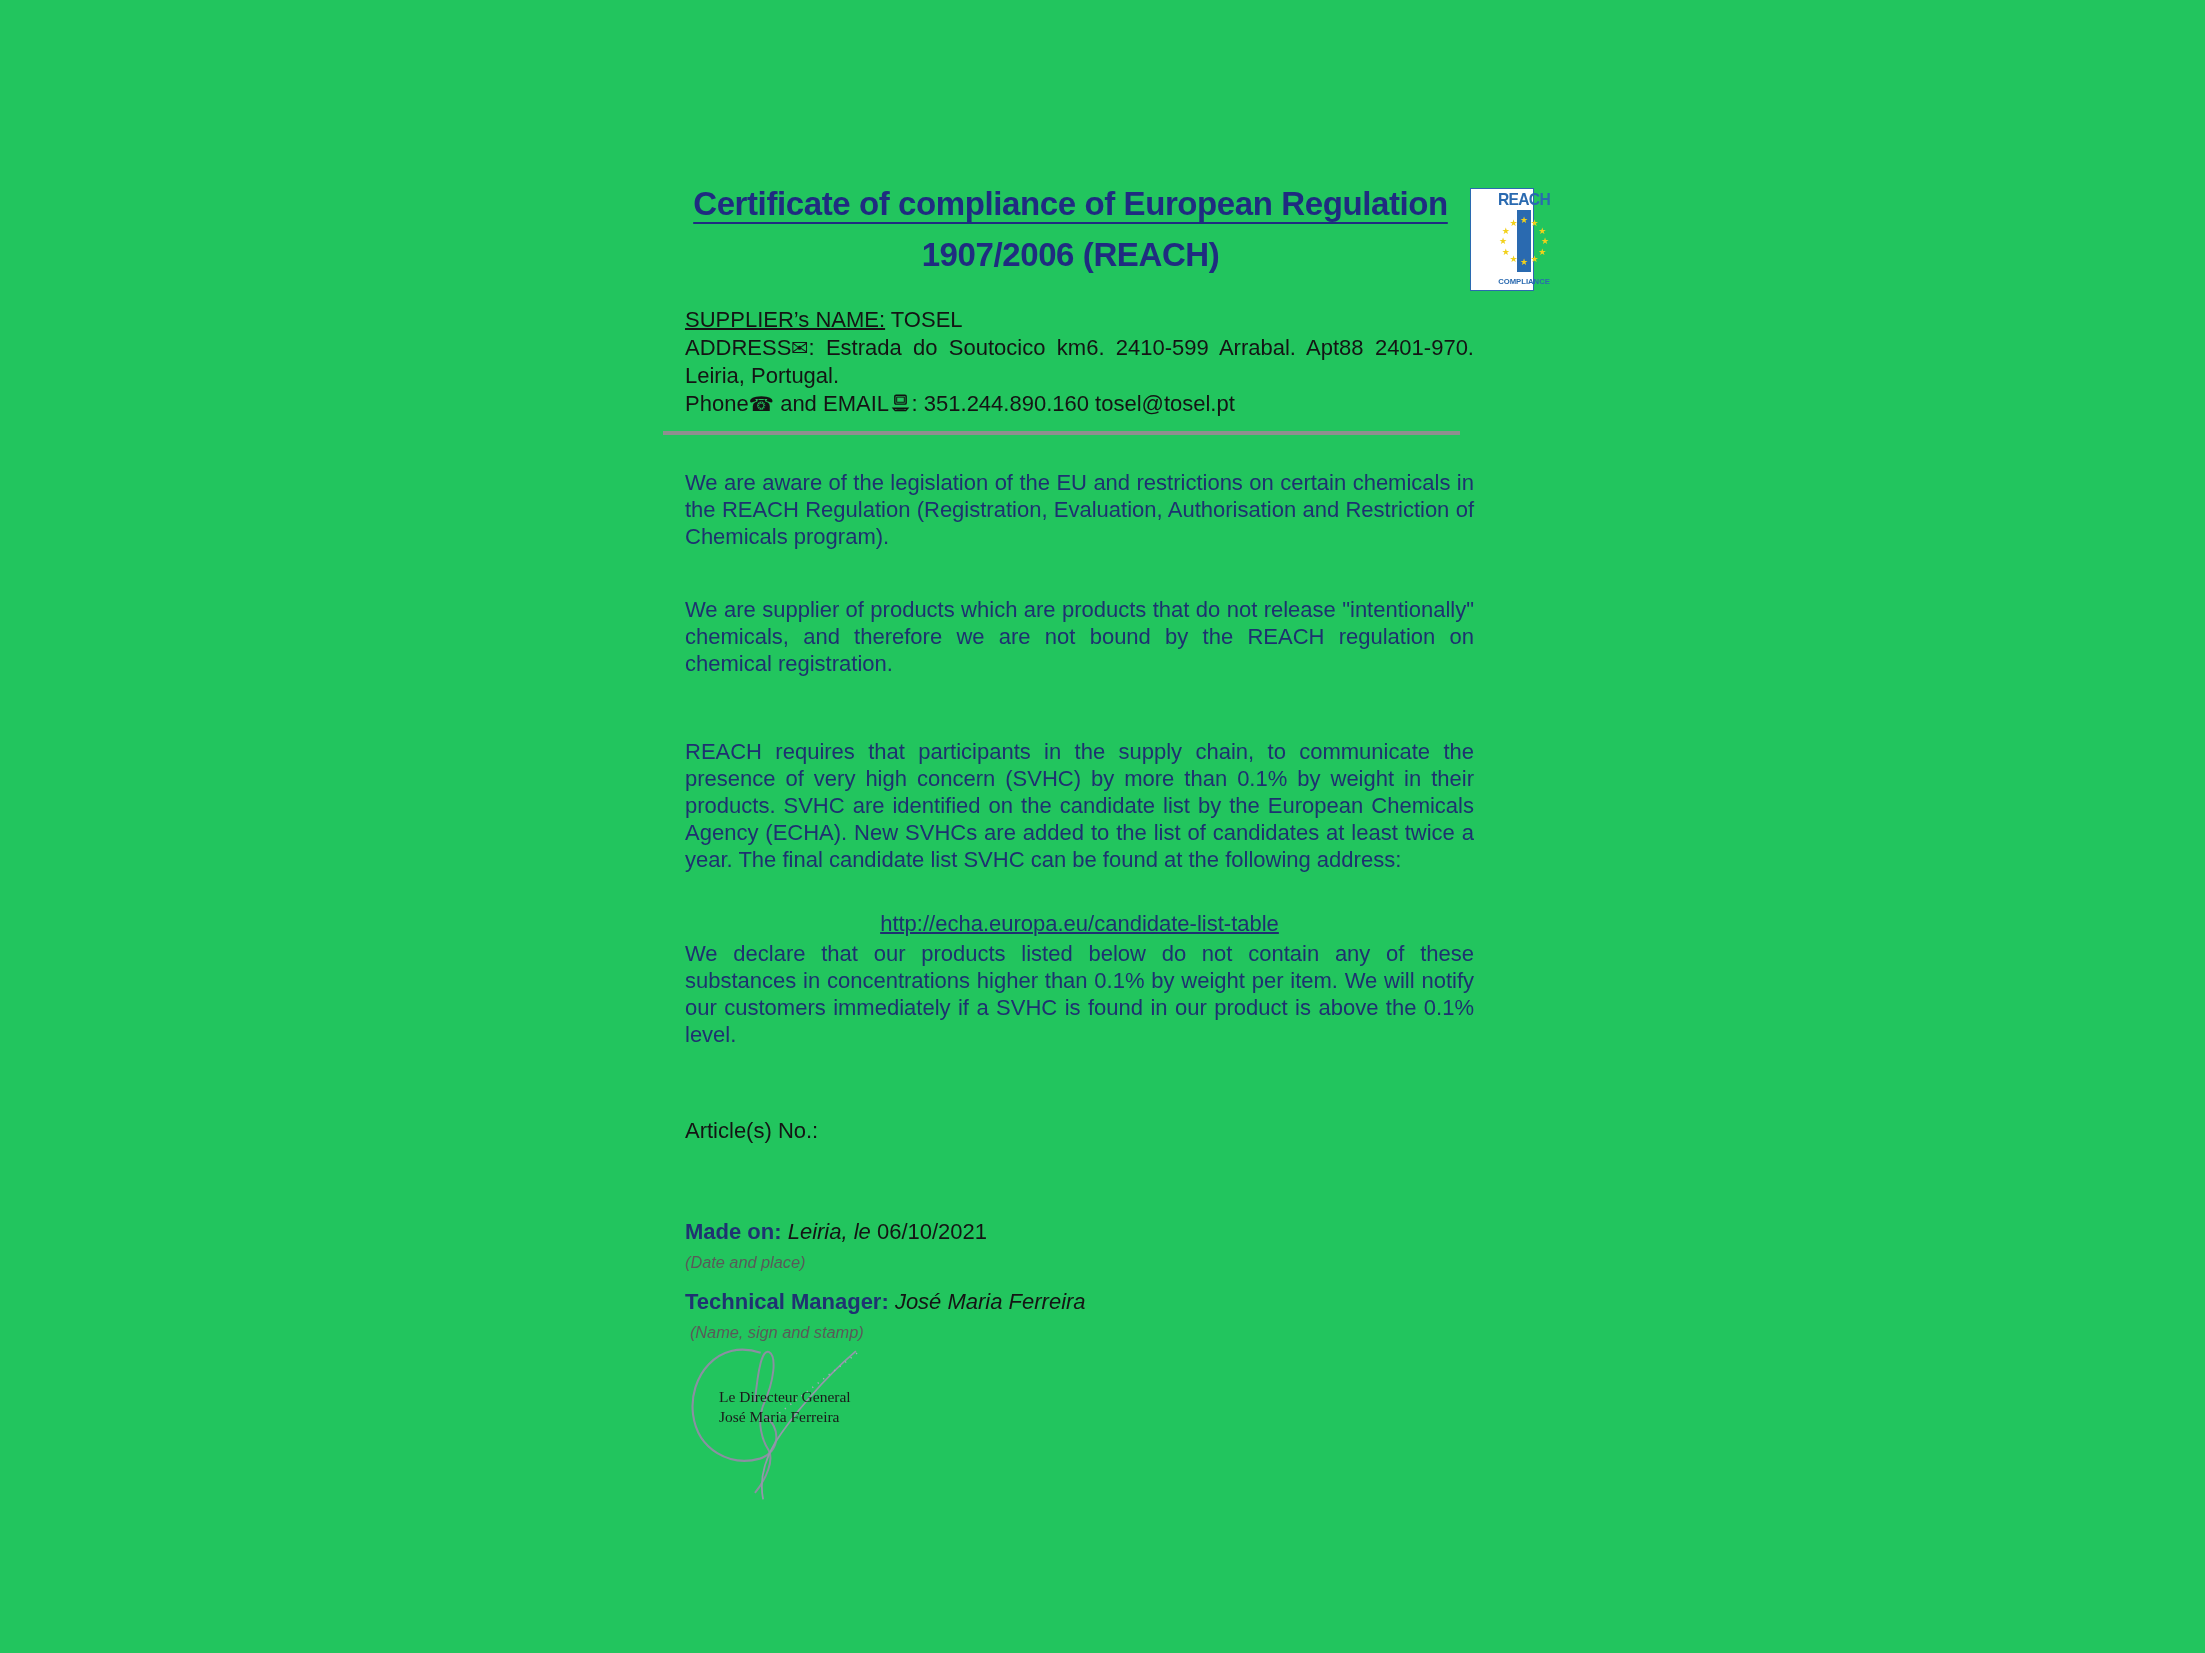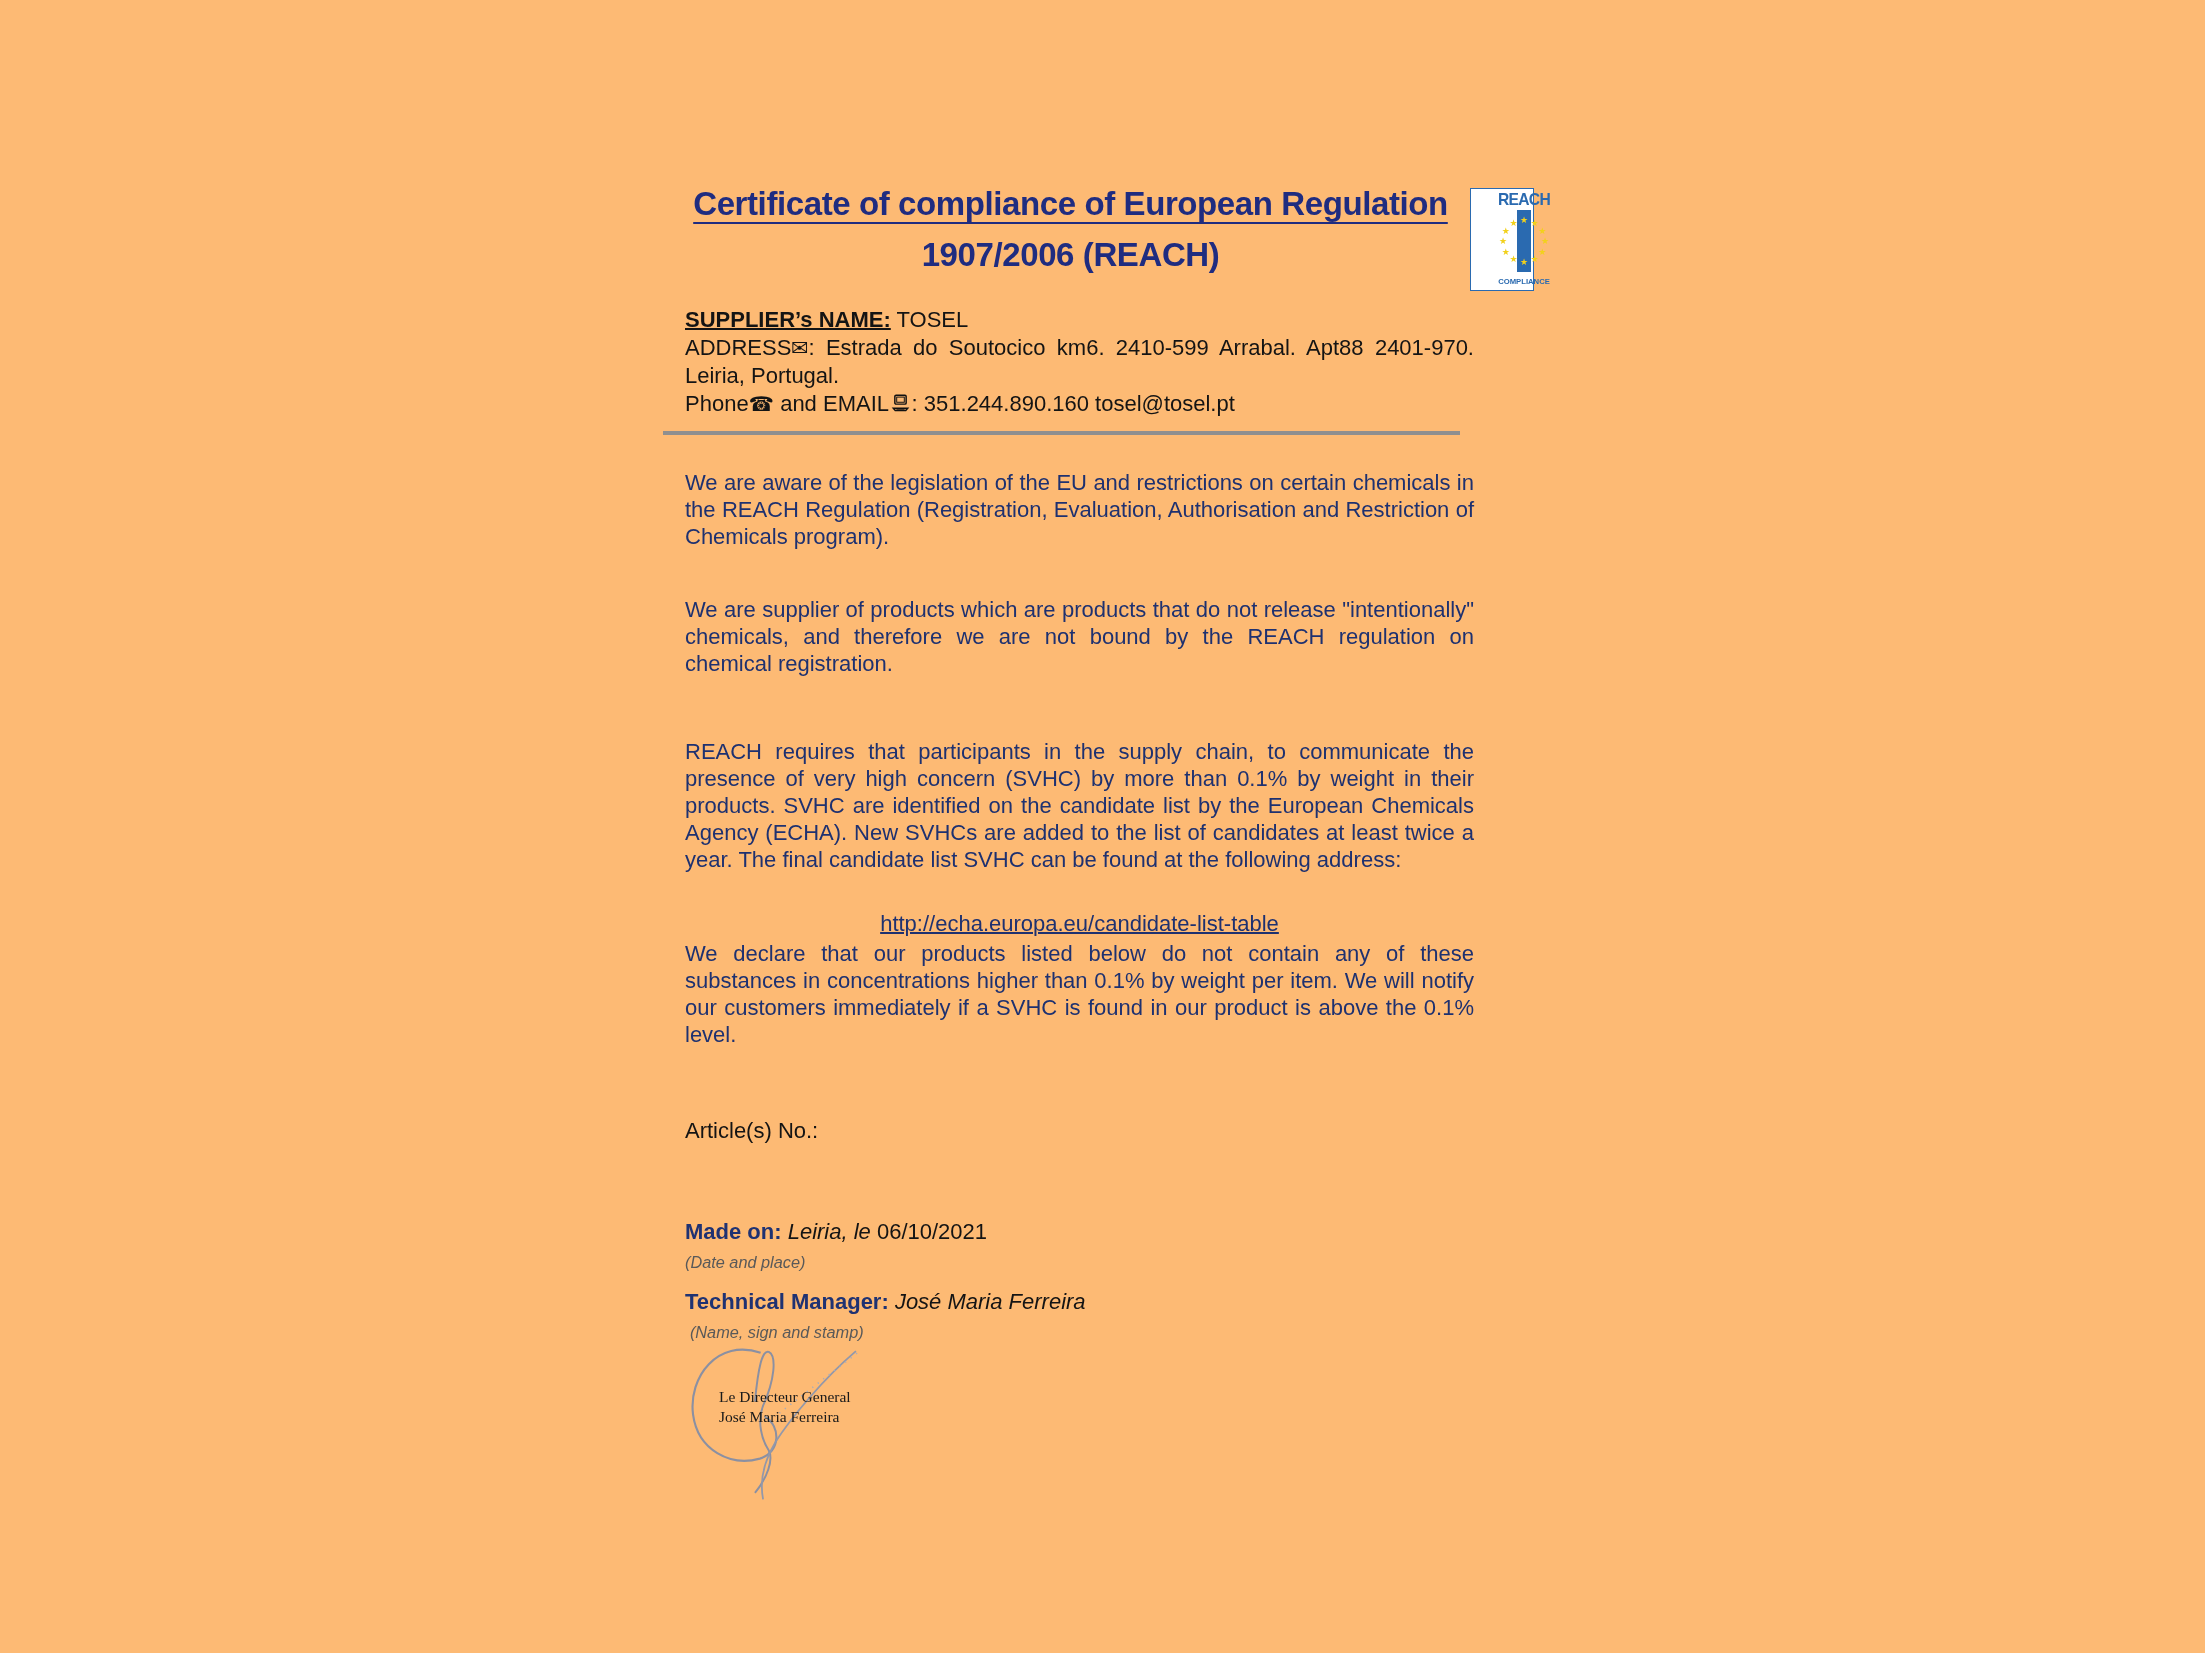--- a/index.html
+++ b/index.html
@@ -1,19 +1,19 @@
 <!DOCTYPE html>
 <html style="font-size:13px"><head>
 <meta charset="utf-8">
 <style>
   html,body{margin:0;padding:0;background:#ffffff;}
   .canvas{
     position:relative;
     width:2205px;height:1654px;
-    background:#fdba74;
+    background:#22c55e;
     font-family:"Liberation Sans",sans-serif;
     color:#111111;
     overflow:hidden;
   }
 
   
   .title-block{
     position:absolute;left:667px;top:178px;width:807px;
     text-align:center;color:#1f2c80;font-weight:bold;
     font-size:33px;line-height:51px;letter-spacing:-0.4px;margin:0;
@@ -60,21 +60,21 @@
     color:#2a6ab0;font-weight:bold;font-size:8.1px;letter-spacing:0px;
     transform:scaleX(.95);
   }
 
   
   .supplier{
     position:absolute;left:685px;top:306px;width:789px;
     font-size:22px;line-height:28px;color:#141414;
   }
   .supplier p{margin:0;text-align:justify;}
-  .lbl-bold-u{font-weight:bold;text-decoration:underline;text-decoration-thickness:1.6px;}
+  .lbl-bold-u{font-weight:normal;text-decoration:underline;text-decoration-thickness:1.6px;}
   .glyph{font-family:"DejaVu Sans",sans-serif;font-size:20.4px;}
   .pc-icon{display:inline-block;vertical-align:-2.4px;margin:0 0.8px;}
 
   
   .divider{
     position:absolute;left:663px;top:431px;width:797px;height:4.1px;
     background:#8f8f8f;border:none;margin:0;
   }
 
   

